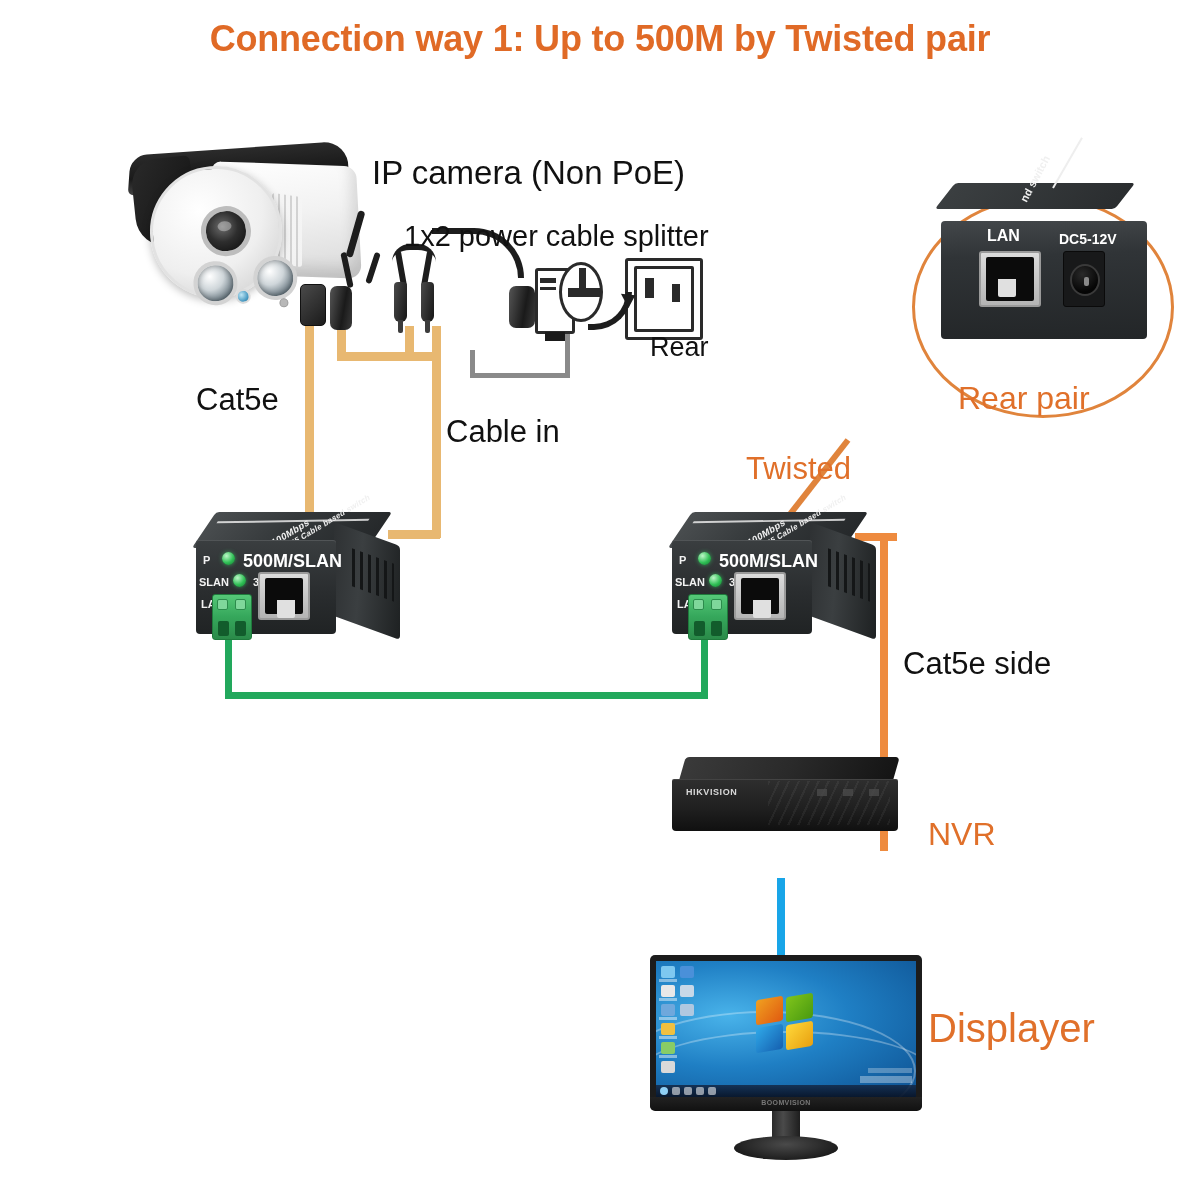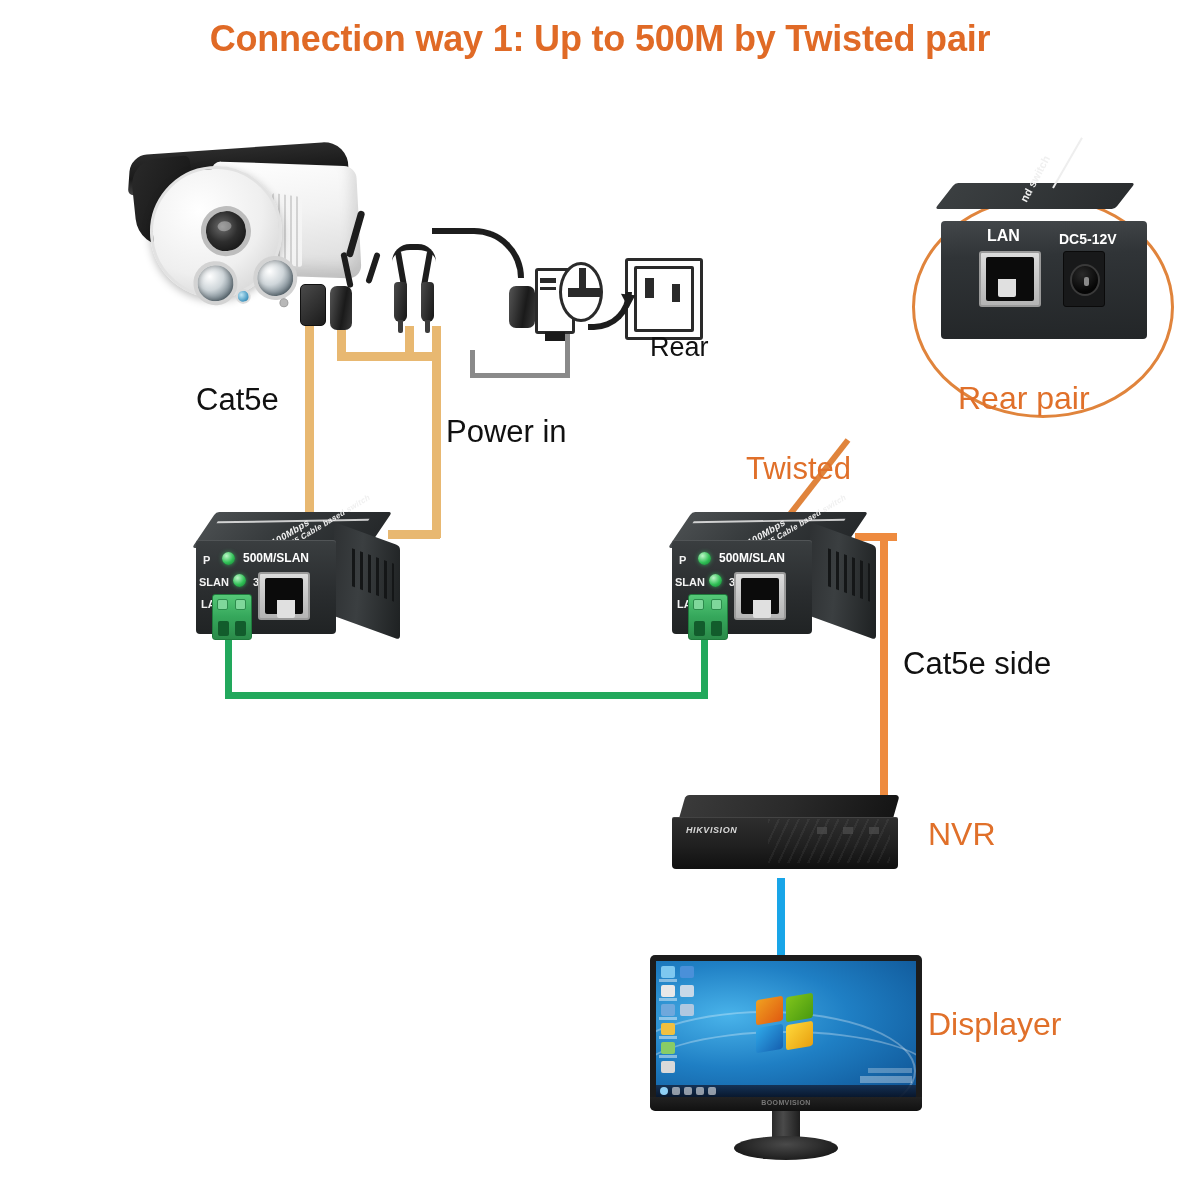--- a/index.html
+++ b/index.html
@@ -156,21 +156,21 @@
     white-space: nowrap; letter-spacing: .3px;
     transform: rotate(-31deg) skewX(-12deg);
     transform-origin: left center;
   }
   .dev-led {
     position: absolute; width: 13px; height: 13px; border-radius: 50%;
     background: radial-gradient(circle at 35% 30%, #bdf7c8, #2fbf55 55%, #14732f);
     box-shadow: 0 0 4px rgba(60,220,110,.6);
   }
   .dev-lbl { position: absolute; color: #f2f2f2; font-size: 11px; font-weight: bold; white-space: nowrap; }
-  .dev-lbl-port { position: absolute; color: #ffffff; font-size: 12px; font-weight: bold; white-space: nowrap; }
+  .dev-lbl-port { position: absolute; color: #ffffff; font-size: 18px; font-weight: bold; white-space: nowrap; }
   .rj45 {
     position: absolute; width: 52px; height: 48px;
     background: linear-gradient(180deg,#dcdcdc,#b4b4b4);
     border-radius: 3px;
     border: 2px solid #9a9a9a;
   }
   .rj45:before {
     content:""; position:absolute; left:5px; top:4px; right:5px; bottom:4px;
     background:#0b0b0b; border-radius:2px;
   }
@@ -204,21 +204,21 @@
     border-radius: 4px;
   }
   .rear-top {
     position: absolute; left: 30px; top: -16px; width: 180px; height: 26px;
     background: linear-gradient(100deg,#3b3f41,#2a2d2f);
     transform: skewX(-38deg);
     border-radius: 3px;
   }
 
   
-  #nvr { left: 672px; top: 795px; width: 235px; height: 90px; font-style: italic; }
+  #nvr { left: 672px; top: 757px; width: 235px; height: 90px; }
   .nvr-top {
     position: absolute; left: 10px; top: 0; width: 214px; height: 26px;
     background: linear-gradient(100deg,#3a3a3a 0%,#2a2a2a 50%,#141414 100%);
     transform: skewX(-16deg); border-radius: 4px 4px 0 0;
   }
   .nvr-face {
     position: absolute; left: 0; top: 22px; width: 226px; height: 52px;
     background: linear-gradient(180deg,#2e2e2e 0%,#202020 55%,#101010 100%);
     border-radius: 2px 2px 4px 4px;
     box-shadow: inset 0 1px 0 rgba(255,255,255,.1);
@@ -475,22 +475,24 @@
         <div class="tb-icon" style="left:40px;"></div>
         <div class="tb-icon" style="left:52px;"></div>
       </div>
     </div>
     <div class="mon-chin"></div>
     <div class="mon-brand">BOOMVISION</div>
     <div class="mon-neck"></div>
     <div class="mon-base"></div>
   </div>
 
+  <div class="abs lbl" style="left:372px; top:156px; font-size:33px;">IP camera (Non PoE)</div>
+  <div class="abs lbl" style="left:404px; top:222px; font-size:29px;">1x2 power cable splitter</div>
   <div class="abs lbl" style="left:650px; top:334px; font-size:27px;">Rear</div>
   <div class="abs lbl" style="left:196px; top:384px; font-size:31px;">Cat5e</div>
-  <div class="abs lbl" style="left:446px; top:416px; font-size:31px;">Power in</div>
+  <div class="abs lbl" style="left:446px; top:416px; font-size:31px;">Cable in</div>
   <div class="abs lbl lbl-orange" style="left:746px; top:453px; font-size:31px;">Twisted</div>
   <div class="abs lbl lbl-orange" style="left:958px; top:382px; font-size:32px;">Rear pair</div>
   <div class="abs lbl" style="left:903px; top:648px; font-size:31px;">Cat5e side</div>
   <div class="abs lbl lbl-orange" style="left:928px; top:818px; font-size:32px;">NVR</div>
-  <div class="abs lbl lbl-orange" style="left:928px; top:1008px; font-size:32px;">Displayer</div>
+  <div class="abs lbl lbl-orange" style="left:928px; top:1008px; font-size:40px;">Displayer</div>
 
 </div>
 
 </body></html>

